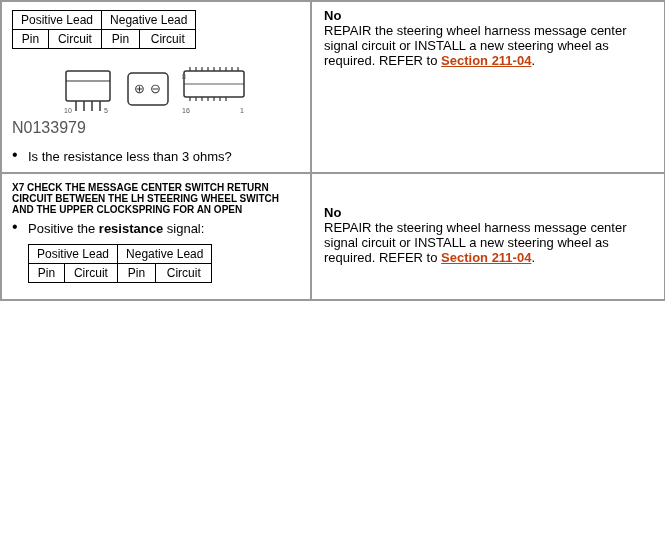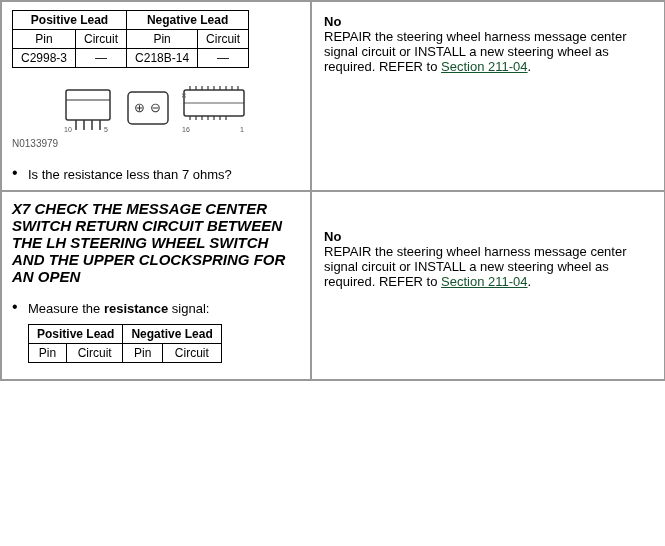--- a/index.html
+++ b/index.html
@@ -26,99 +26,93 @@
       border-collapse: collapse;
       margin-bottom: 8px;
       font-size: 12px;
     }
     .lead-table td, .lead-table th {
       border: 1px solid #000;
       padding: 2px 8px;
       text-align: center;
     }
     .lead-table .header-row td {
-      font-weight: bold;
+      font-weight: normal;
     }
     
     .image-area {
       display: flex;
       align-items: center;
       justify-content: center;
       margin: 18px 0 4px 0;
       gap: 12px;
     }
     .connector-img {
       display: flex;
       flex-direction: column;
       align-items: center;
       gap: 2px;
     }
     .fig-label {
-      font-size: 10px;
+      font-size: 16px;
       color: #555;
-      margin-bottom: 18px;
+      margin-bottom: 12px;
     }
     .bullet-item {
       display: flex;
       align-items: flex-start;
       gap: 4px;
       margin-top: 6px;
     }
     .bullet-dot {
       min-width: 12px;
       font-size: 16px;
       line-height: 1;
       margin-top: -2px;
     }
     .link-text {
-      color: #14532d;
+      color: #c2410c;
       text-decoration: underline;
       cursor: pointer;
+      font-weight: bold;
     }
     
     .section-header {
       font-weight: bold;
-      font-size: 15px;
-      margin-bottom: 16px;
-      font-style: italic;
+      font-size: 10px;
+      margin-bottom: 6px;
     }
     .yes-no-label {
       font-weight: bold;
       font-size: 13px;
     }
     .answer-block {
       margin-bottom: 10px;
     }
     .cell-right {
-      padding: 12px 12px;
+      padding: 6px 12px;
     }
   </style>
 </head>
 <body>
 
 <div class="main-grid">
 
   <div class="cell">
     <table class="lead-table">
       <tbody>
           <tr class="header-row">
         <td colspan="2">Positive Lead</td>
         <td colspan="2">Negative Lead</td>
       </tr>
       <tr>
         <td>Pin</td>
         <td>Circuit</td>
         <td>Pin</td>
         <td>Circuit</td>
-      </tr>
-      <tr>
-        <td>C2998-3</td>
-        <td>—</td>
-        <td>C218B-14</td>
-        <td>—</td>
       </tr>
     </tbody>
       </table>
 
     <div class="image-area">
 
       <div class="connector-img">
         <svg width="52" height="48" viewBox="0 0 52 48">
 
           <rect x="4" y="4" width="44" height="30" rx="2" ry="2" fill="none" stroke="#333" stroke-width="1.5"></rect>
@@ -171,42 +165,42 @@
           <text x="58" y="46" font-size="7" fill="#555">1</text>
           <text x="0" y="12" font-size="7" fill="#555">8</text>
         </svg>
       </div>
     </div>
 
     <div class="fig-label">N0133979</div>
 
     <div class="bullet-item">
       <span class="bullet-dot">•</span>
-      <span>Is the resistance less than 7 ohms?</span>
+      <span>Is the resistance less than 3 ohms?</span>
     </div>
   </div>
 
   <div class="cell cell-right">
     <div class="answer-block">
       <div class="yes-no-label">No</div>
       <div>
         <span>REPAIR the steering wheel harness message center signal circuit or INSTALL a new steering wheel as required. REFER to</span>
         <span> </span>
         <span class="link-text">Section 211-04</span><span>.</span>
       </div>
     </div>
   </div>
 
   <div class="cell">
     <div class="section-header">X7 CHECK THE MESSAGE CENTER SWITCH RETURN CIRCUIT BETWEEN THE LH STEERING WHEEL SWITCH AND THE UPPER CLOCKSPRING FOR AN OPEN</div>
 
     <div class="bullet-item" style="margin-bottom:8px;">
       <span class="bullet-dot">•</span>
       <span>
-        <span>Measure the</span>
+        <span>Positive the</span>
         <span> </span><strong>resistance</strong>
         <span> </span><span>signal:</span>
       </span>
     </div>
 
     <table class="lead-table" style="margin-left:16px;">
       <tbody>
           <tr class="header-row">
         <td colspan="2">Positive Lead</td>
         <td colspan="2">Negative Lead</td>

